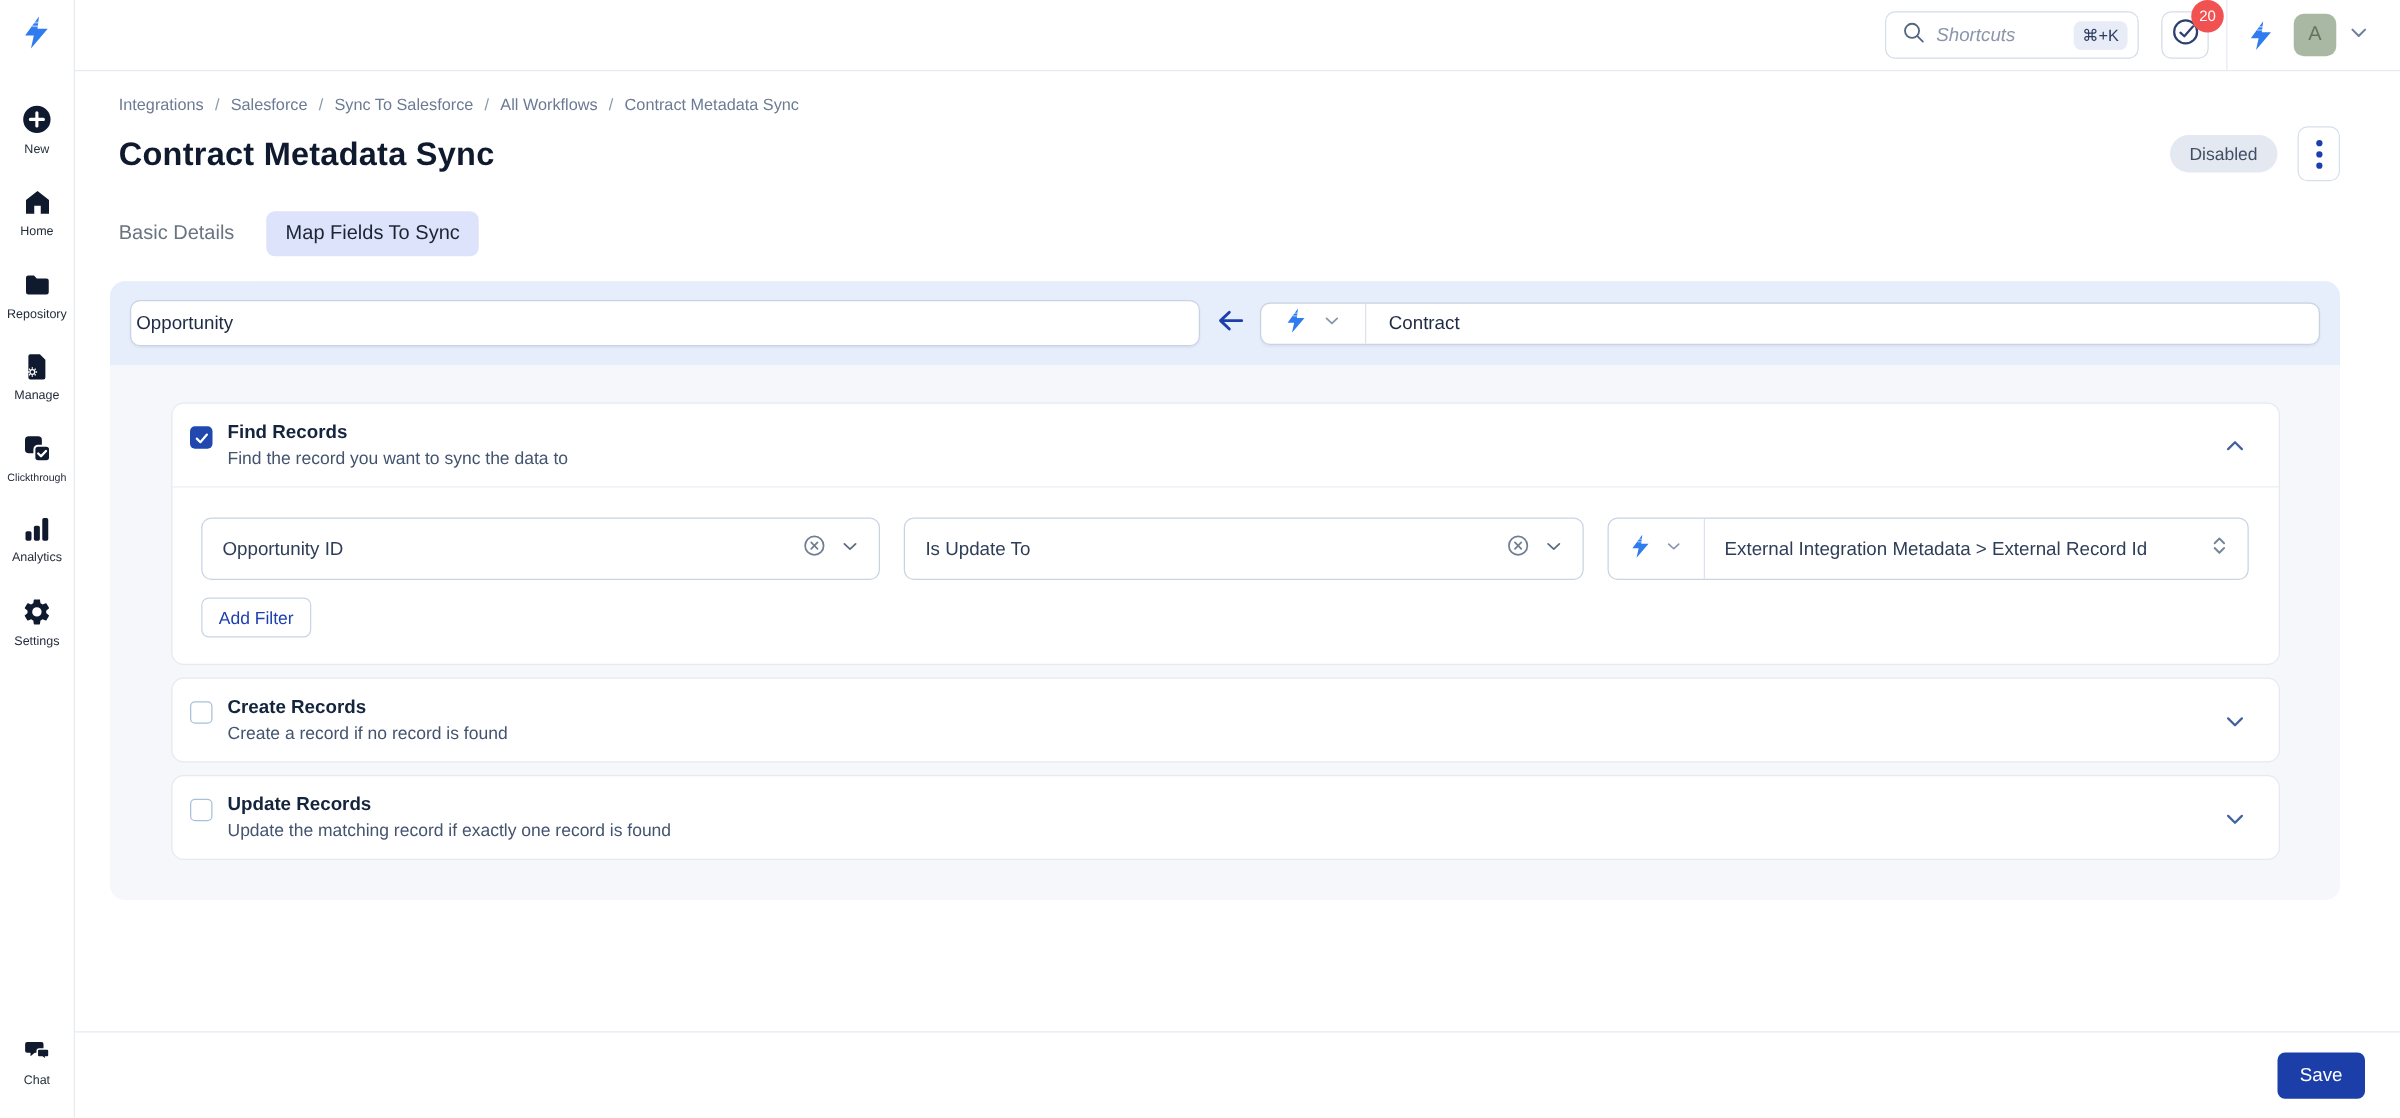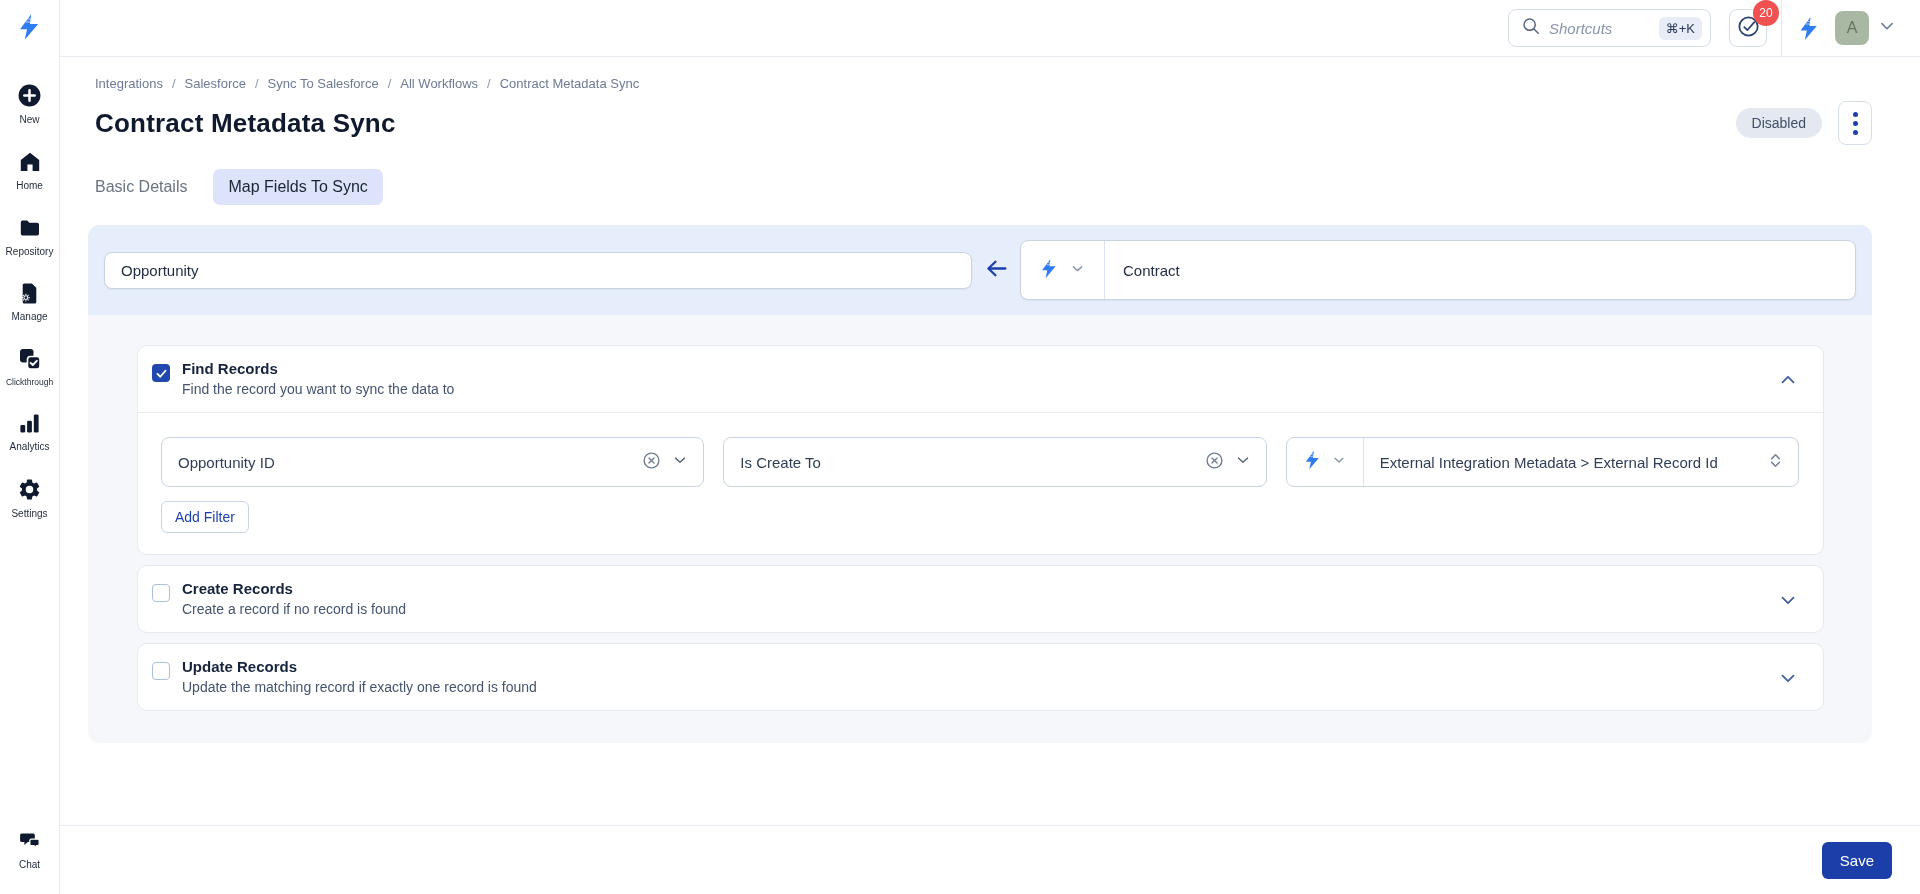--- a/index.html
+++ b/index.html
@@ -56,24 +56,24 @@
 
   .tabs { display:flex; align-items:center; gap:26px; margin:24px 0 0 7px; }
   .tab { font-size:16px; color:#6A7380; padding:9px 0; cursor:pointer; }
   .tab.active { background:#DCE3FB; color:#1B2433; border-radius:7px; padding:9px 15px; }
 
   
   .panel { margin-top:20px; border-radius:12px; background:#F5F7FB; }
   .panel-header { background:#E6EDFB; border-radius:12px 12px 0 0; padding:15px 16px;
     display:flex; align-items:center; }
   .obj-input { flex:1; height:37px; border:1px solid #C9D3E4; border-radius:8px; background:#fff;
-    font-size:15px; color:#1F2A44; padding:0 16px; outline:none; box-shadow:0 1px 2px rgba(16,24,40,.05);
+    font-size:15px; color:#1F2A44; padding:0 4px; outline:none; box-shadow:0 1px 2px rgba(16,24,40,.05);
     font-family:"Liberation Sans",sans-serif; }
   .arrow-wrap { flex:0 0 48px; display:flex; align-items:center; justify-content:center; }
-  .obj-group { flex:1; height:60px; border:1px solid #C9D3E4; border-radius:8px; background:#fff;
+  .obj-group { flex:1; height:34px; border:1px solid #C9D3E4; border-radius:8px; background:#fff;
     display:flex; align-items:stretch; box-shadow:0 1px 2px rgba(16,24,40,.05); overflow:hidden; }
   .group-chip { flex:0 0 84px; display:flex; align-items:center; justify-content:center; gap:9px;
     border-right:1px solid #DCE3ED; cursor:pointer; }
   .group-value { display:flex; align-items:center; padding:0 18px; font-size:15px; color:#1F2A44; flex:1; }
 
   .panel-body { padding:30px 48px 32px 49px; }
   .card { background:#fff; border:1px solid #E4E9F2; border-radius:10px; margin-bottom:10px; }
   .card:last-child { margin-bottom:0; }
   .card-head { display:flex; align-items:flex-start; padding:14px 24px 15px 14px; cursor:pointer; }
   .cbx { width:18px; height:18px; border-radius:4px; margin-top:4px; flex:0 0 18px; }
@@ -329,21 +329,21 @@
                       </svg>
                   </span>
                   <span>
                     <svg width="18" height="18" viewBox="0 0 24 24">
                         <polyline points="6,9.5 12,15 18,9.5" stroke="#5C6A80" stroke-width="1.9" fill="none" stroke-linecap="round" stroke-linejoin="round"></polyline>
                       </svg>
                   </span>
                 </span>
               </div>
               <div class="f-select">
-                <span class="f-text">Is Create To</span>
+                <span class="f-text">Is Update To</span>
                 <span class="f-icons">
                   <span>
                     <svg width="19" height="19" viewBox="0 0 18 18">
                         <circle cx="9" cy="9" r="7" stroke="#707E92" stroke-width="1.3" fill="none"></circle>
                         <line x1="6.6" y1="6.6" x2="11.4" y2="11.4" stroke="#707E92" stroke-width="1.3" stroke-linecap="round"></line>
                         <line x1="11.4" y1="6.6" x2="6.6" y2="11.4" stroke="#707E92" stroke-width="1.3" stroke-linecap="round"></line>
                       </svg>
                   </span>
                   <span>
                     <svg width="18" height="18" viewBox="0 0 24 24">

